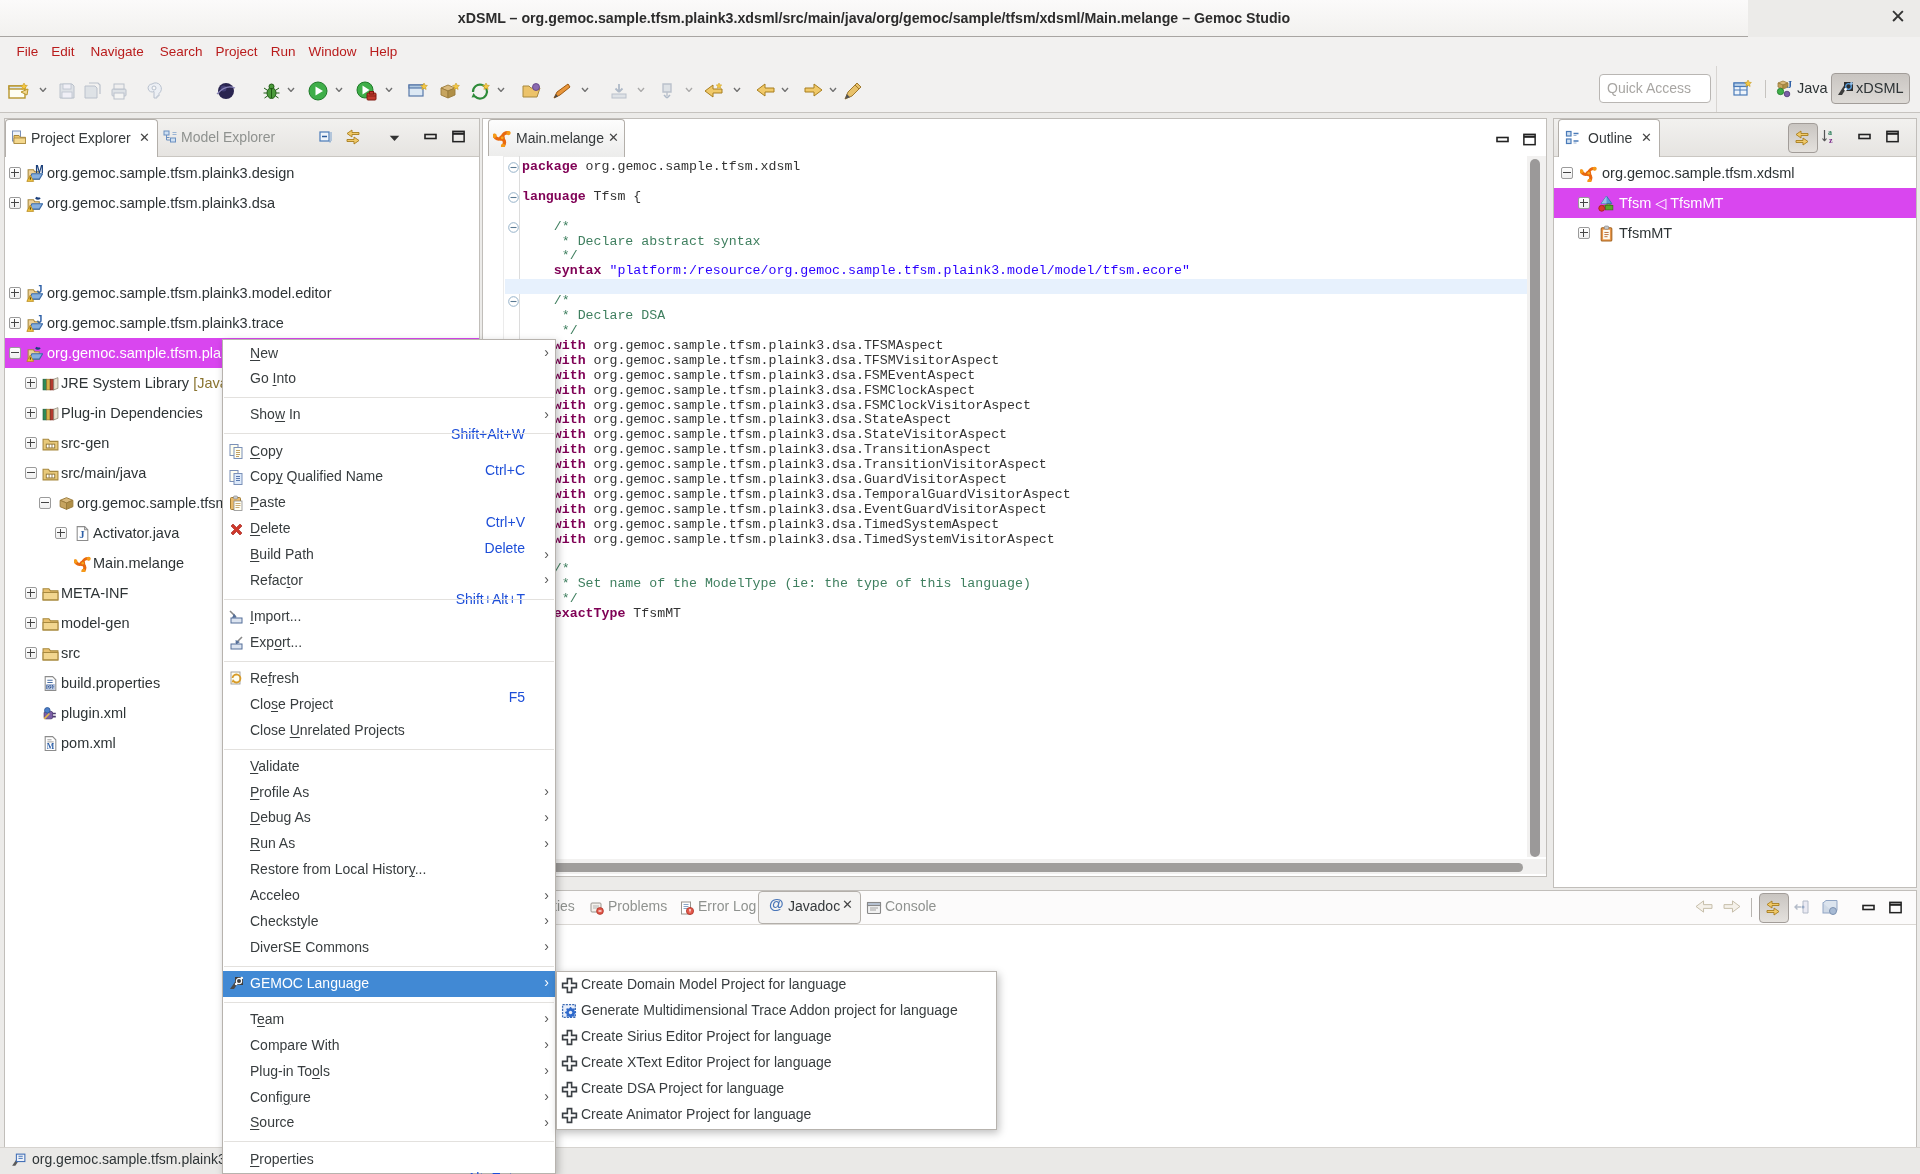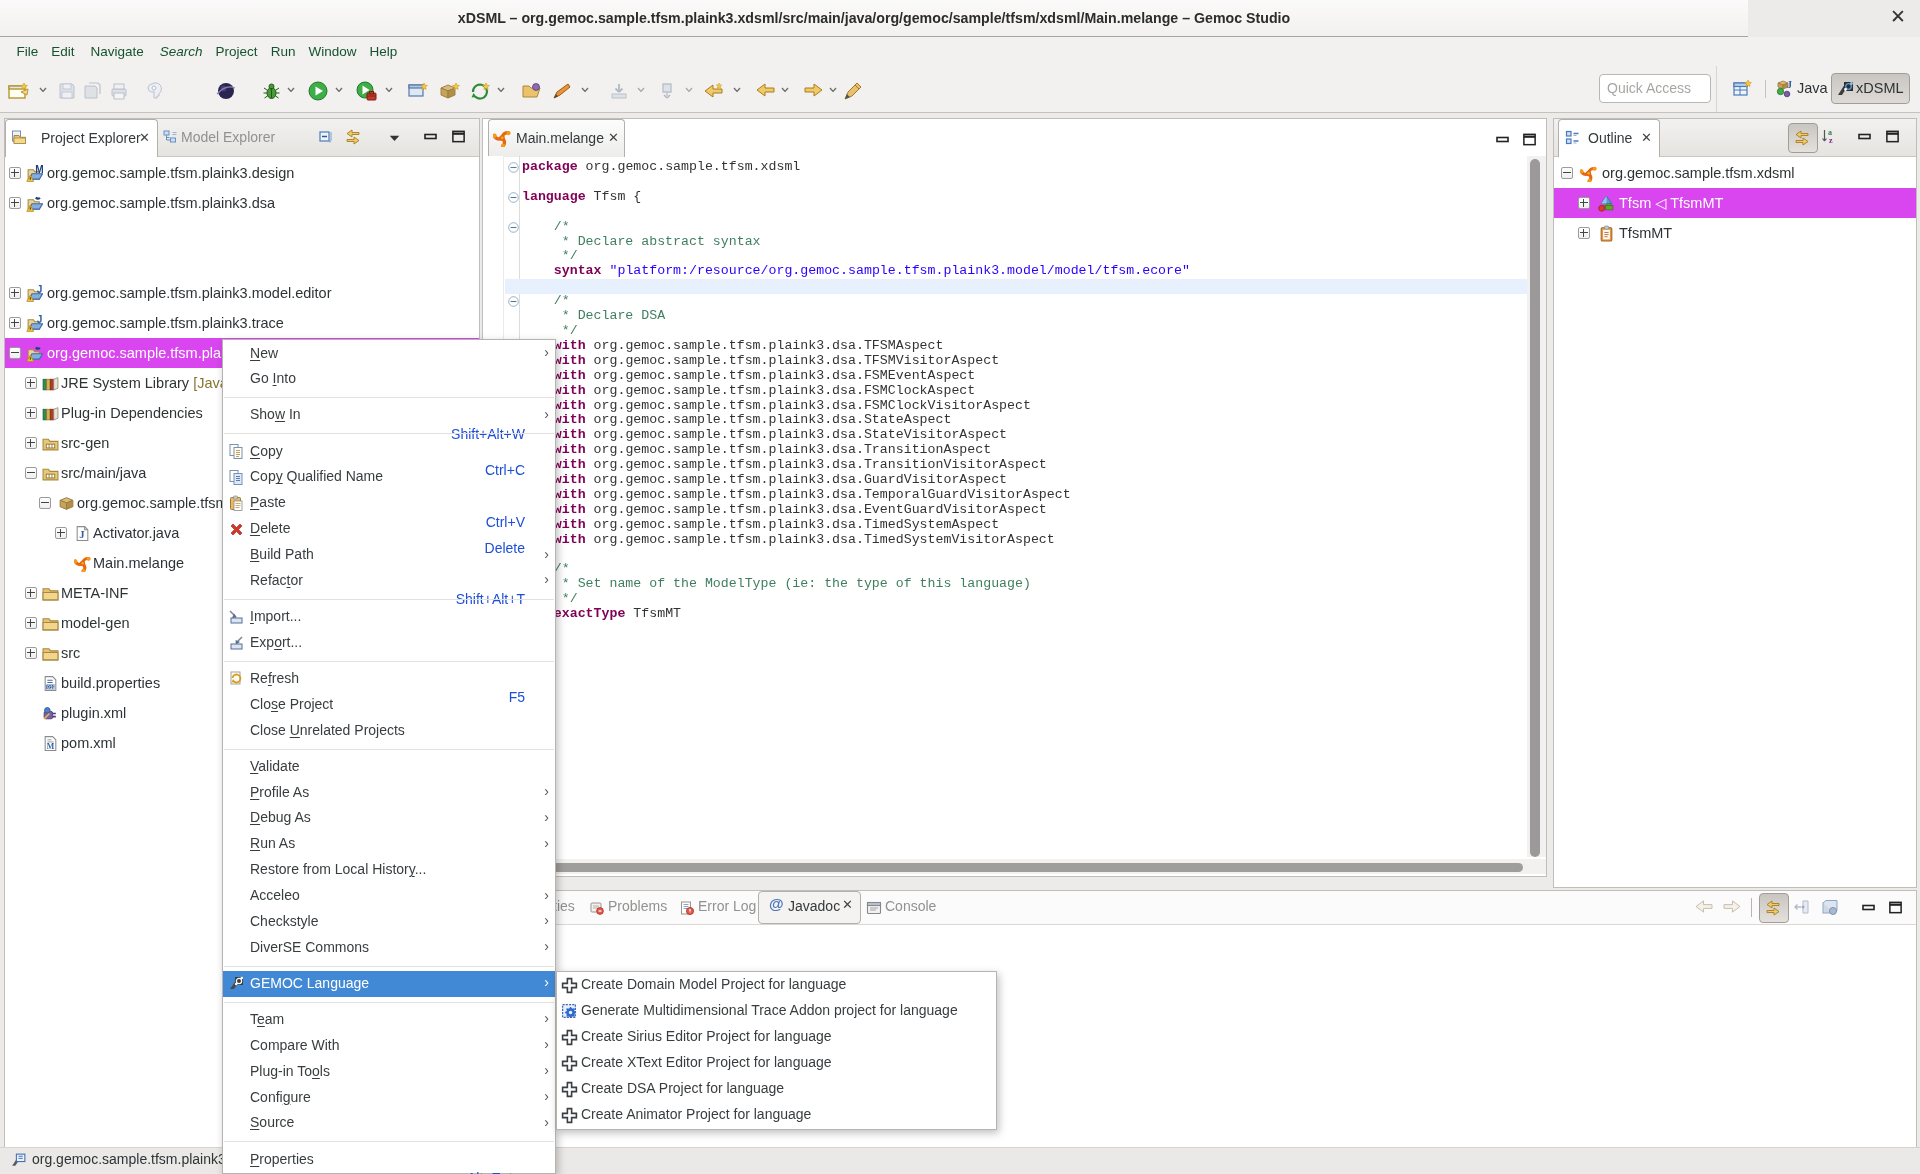--- a/index.html
+++ b/index.html
@@ -5,21 +5,21 @@
 html,body{margin:0;padding:0;}
 body{width:1920px;height:1174px;position:relative;overflow:hidden;
   font-family:"Liberation Sans",sans-serif;background:#ecebe9;color:#2e3436;}
 .abs{position:absolute;}
 
 #titlebar{left:0;top:0;width:1748px;height:36px;
   background:linear-gradient(#fbfafa,#f2f1ef);border-bottom:1px solid #a8a5a2;}
 #title{width:100%;text-align:center;line-height:36px;font-size:14.2px;font-weight:bold;color:#2c2c2c;}
 #closex{right:8px;top:0;width:28px;height:36px;text-align:center;line-height:34px;font-size:19px;color:#333;}
 #menubar{left:0;top:37px;width:1920px;height:29px;background:#f2f1f0;}
-.mitem{display:inline-block;padding:0 6.5px;font-size:13.5px;line-height:29px;color:#14532d;}
+.mitem{display:inline-block;padding:0 6.5px;font-size:13.5px;line-height:29px;color:#b91c1c;}
 #toolbar{left:0;top:66px;width:1920px;height:46px;background:#f2f1f0;border-bottom:1px solid #c6c3bf;}
 .ticon{position:absolute;top:82px;}
 .chev{position:absolute;top:87px;width:8px;height:5px;}
 
 .panel{position:absolute;background:#fff;}
 .tabstrip{position:absolute;left:0;top:0;right:0;height:37px;background:linear-gradient(#f2f1ef,#e6e4e1);}
 .vtab{position:absolute;top:0;height:37px;background:#fff;border:1px solid #b3afaa;border-bottom:none;border-radius:4px 4px 0 0;}
 .tabtxt{font-size:14px;line-height:36px;}
 .graytxt{color:#8f928f;}
 
@@ -287,21 +287,21 @@
   <path d="M8,4 h4 M8,6 h4" stroke="#3f6db5" stroke-width="0.9"></path>
 </g>
 </defs>
 </svg>
 
 <div class="abs" id="titlebar">
     <div id="title">xDSML – org.gemoc.sample.tfsm.plaink3.xdsml/src/main/java/org/gemoc/sample/tfsm/xdsml/Main.melange – Gemoc Studio</div>
   </div>
 <div class="abs" id="closex">✕</div>
 
-<div class="abs" id="menubar" style="padding-left:10px;"><span class="mitem">File</span><span class="mitem">Edit</span><span class="mitem" style="margin-left:3px;">Navigate</span><span class="mitem" style="margin-left:3px;font-style:italic;">Search</span><span class="mitem">Project</span><span class="mitem">Run</span><span class="mitem">Window</span><span class="mitem">Help</span></div>
+<div class="abs" id="menubar" style="padding-left:10px;"><span class="mitem">File</span><span class="mitem">Edit</span><span class="mitem" style="margin-left:3px;">Navigate</span><span class="mitem" style="margin-left:3px;">Search</span><span class="mitem">Project</span><span class="mitem">Run</span><span class="mitem">Window</span><span class="mitem">Help</span></div>
 
 <div class="abs" id="toolbar"></div>
 <div id="toolbaricons">
 <svg class="ticon" style="left:8px;" width="22" height="18" viewBox="0 0 22 18">
   <rect x="1" y="4" width="16" height="12" fill="#fffef2" stroke="#b8962e" stroke-width="1.4"></rect>
   <rect x="1" y="4" width="16" height="3" fill="#dce8f4" stroke="#b8962e" stroke-width="1.4"></rect>
   <path d="M13,10 l7,-3 -1,6 z" fill="#f4d88e" stroke="#b8962e" stroke-width="1"></path>
   <path d="M16,1 l1,2.2 2.4,0.3 -1.8,1.6 0.5,2.4 -2.1,-1.3 -2.1,1.3 0.5,-2.4 -1.8,-1.6 2.4,-0.3 z" fill="#f5c842" stroke="#c89a1e" stroke-width="0.6"></path>
 </svg>
 <svg class="chev" style="left:39px;" viewBox="0 0 8 5">
@@ -454,21 +454,21 @@
 </svg>
 <div class="abs" style="left:1856px;top:80px;font-size:14.5px;color:#2e3436;">xDSML</div>
 </div>
 
 <div class="panel" id="pexp" style="left:4px;top:118px;width:474px;height:1028px;border:1px solid #c1beba;">
   <div class="tabstrip" style="border-bottom:1px solid #cac7c2;"></div>
   <div class="vtab" style="left:0;width:151px;">
     <svg class="abs" style="left:5px;top:10px;" width="16" height="16" viewBox="0 0 16 16">
         <use href="#ipetab"></use>
       </svg>
-    <div class="abs tabtxt" style="left:35px;color:#35393b;text-align:center;">Project Explorer</div>
+    <div class="abs tabtxt" style="left:25px;color:#35393b;text-align:center;">Project Explorer</div>
     <div class="abs" style="left:133px;top:0;font-size:13px;line-height:36px;color:#444;">✕</div>
   </div>
   <svg class="abs" style="left:157px;top:10px;" width="17" height="16" viewBox="0 0 16 16">
       <use href="#imetab"></use>
     </svg>
   <div class="abs tabtxt graytxt" style="left:176px;top:0;">Model Explorer</div>
   <svg class="abs" style="left:313px;top:10px;" width="16" height="16" viewBox="0 0 16 16">
       <use href="#icollapse"></use>
     </svg>
   <svg class="abs" style="left:340px;top:9px;" width="17" height="17" viewBox="0 0 17 17">

